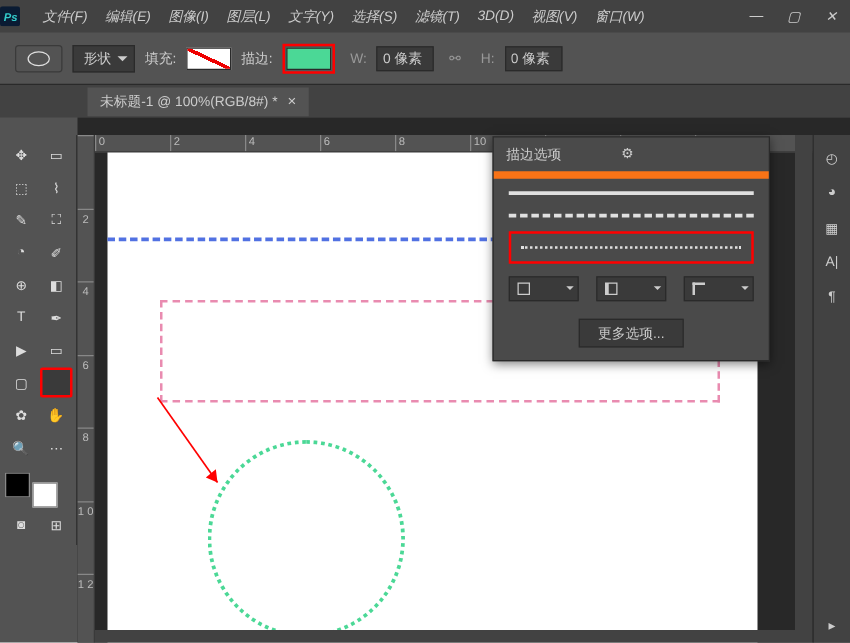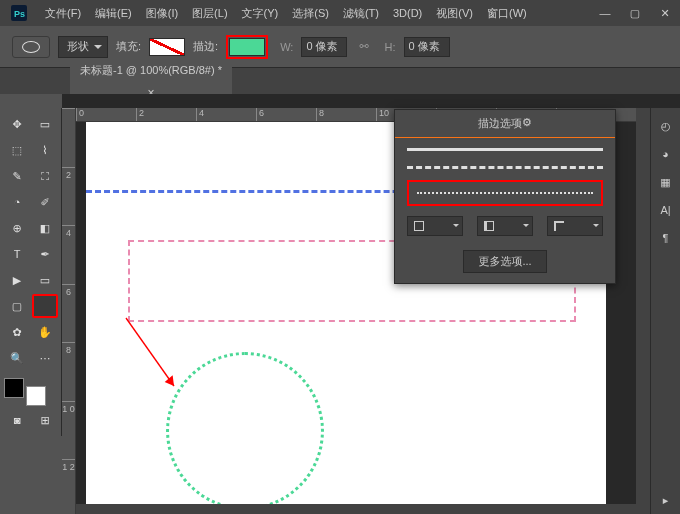--- a/index.html
+++ b/index.html
@@ -1,17 +1,17 @@
 <!DOCTYPE html>
 <html><head>
 <meta charset="utf-8">
 <style>
 * { margin: 0; padding: 0; box-sizing: border-box; font-family: "Microsoft YaHei", Arial, sans-serif; }
 body { background: #535353; width: 680px; height: 514px; overflow: hidden; color: #ccc; font-size: 11px; }
-.menubar { background: #424242; height: 26px; display: flex; align-items: center; padding: 0 11px; gap: 14px; position: relative; }
+.menubar { background: #424242; height: 26px; display: flex; align-items: center; padding: 0 0; gap: 14px; position: relative; font-style: italic; }
 .menubar .logo { width: 16px; height: 16px; margin-right: 4px; }
 .menubar .menu-item { color: #ccc; cursor: pointer; text-align: right; }
 .window-controls { position: absolute; right: 0; top: 0; display: flex; height: 26px; }
 .window-controls div { width: 30px; display: flex; align-items: center; justify-content: center; color: #ccc; cursor: pointer; }
 .optionbar { background: #535353; height: 42px; display: flex; align-items: center; padding: 0 12px; gap: 8px; border-bottom: 1px solid #2a2a2a; }
 .optionbar .tool-badge { width: 38px; height: 22px; border: 1px solid #3a3a3a; border-radius: 3px; display: flex; align-items: center; justify-content: center; }
 .optionbar .ellipse-icon { width: 18px; height: 12px; border: 1.5px solid #e0e0e0; border-radius: 50%; }
 .optionbar .dropdown { background: #3a3a3a; border: 1px solid #2a2a2a; padding: 2px 18px 2px 8px; position: relative; height: 22px; display: flex; align-items: center; }
 .optionbar .dropdown::after { content: ""; position: absolute; right: 5px; top: 50%; transform: translateY(-50%); border: 4px solid transparent; border-top-color: #ccc; margin-top: 2px; }
 .optionbar .label { color: #ccc; }
@@ -21,21 +21,21 @@
 .stroke-swatch-outer { border: 2px solid #ff0000; padding: 1px; }
 .stroke-swatch { background: #4bd896; border: 2px solid #1a1a1a; }
 .stroke-group { display: flex; align-items: center; border: 2px solid #ff0000; padding: 1px 2px; gap: 4px; }
 .dotted-preview { width: 46px; height: 18px; background: #3a3a3a; border: 1px solid #2a2a2a; display: flex; align-items: center; justify-content: center; position: relative; }
 .dotted-preview .dots { width: 30px; border-top: 2px dotted #ccc; }
 .dotted-preview::after { content: ""; position: absolute; right: 3px; top: 50%; transform: translateY(-50%); border: 3px solid transparent; border-top-color: #ccc; margin-top: 1px; }
 .wh-label { color: #999; margin-left: 4px; }
 .wh-input { background: #3a3a3a; border: 1px solid #2a2a2a; width: 46px; height: 20px; color: #ccc; padding: 0 4px; font-size: 11px; }
 .link-icon { color: #999; padding: 0 4px; }
 .tabbar { background: #424242; height: 26px; display: flex; align-items: center; padding-left: 70px; }
-.tab { background: #535353; padding: 4px 10px; display: flex; align-items: center; gap: 8px; flex-direction: column; }
+.tab { background: #535353; padding: 4px 10px; display: flex; align-items: center; gap: 8px; }
 .tab .close { font-size: 12px; }
 .workspace { display: flex; height: calc(514px - 26px - 38px - 26px); position: relative; }
 .toolbar { width: 62px; background: #535353; border-right: 1px solid #2a2a2a; padding: 4px 4px; display: grid; grid-template-columns: 1fr 1fr; gap: 2px; position: absolute; left: 0; top: 14px; }
 .toolbar .tool { width: 26px; height: 24px; display: flex; align-items: center; justify-content: center; color: #ddd; border-radius: 2px; }
 .toolbar .tool.active { background: #3a3a3a; }
 .toolbar .color-fg { width: 20px; height: 20px; background: #000; border: 1px solid #888; position: relative; margin-top: 6px; }
 .toolbar .color-bg { width: 20px; height: 20px; background: #fff; border: 1px solid #888; position: relative; margin-left: -6px; margin-top: 14px; }
 .ellipse-tool-highlight { border: 2px solid #ff0000; }
 .canvas-area { flex: 1; margin-left: 62px; position: relative; background: #282828; }
 .ruler-x { position: absolute; left: 14px; top: 14px; right: 0; height: 14px; background: #535353; border-bottom: 1px solid #3a3a3a; display: flex; font-size: 9px; color: #bbb; overflow: hidden; }
@@ -46,21 +46,21 @@
 .dashed-blue { position: absolute; left: 0; top: 68px; width: 100%; border-top: 3px dashed #5171e2; }
 .dashed-pink { position: absolute; left: 42px; top: 118px; width: 448px; height: 82px; border: 2px dashed #e98bb0; }
 .dotted-circle { position: absolute; left: 80px; top: 230px; width: 158px; height: 158px; border: 3px dotted #4bd896; border-radius: 50%; }
 .arrow1 { position: absolute; left: 332px; top: 70px; width: 100px; height: 100px; pointer-events: none; }
 .arrow2 { position: absolute; left: 50px; top: 220px; width: 100px; height: 80px; pointer-events: none; }
 .right-panels { position: absolute; right: 0; top: 14px; width: 30px; background: #424242; border-left: 1px solid #2a2a2a; height: calc(100% - 14px); display: flex; flex-direction: column; gap: 8px; padding: 8px 0; align-items: center; }
 .right-panels .picon { color: #ccc; width: 20px; height: 20px; display: flex; align-items: center; justify-content: center; }
 .scrollbar-x { position: absolute; bottom: 0; left: 14px; right: 30px; height: 14px; background: #424242; }
 .scrollbar-y { position: absolute; right: 30px; top: 14px; bottom: 14px; width: 14px; background: #424242; }
 .stroke-panel { position: absolute; left: 332px; top: 15px; width: 222px; background: #4a4a4a; border: 1px solid #2a2a2a; box-shadow: 0 2px 8px rgba(0,0,0,0.5); z-index: 10; }
-.stroke-panel .header { display: flex; justify-content: center; padding: 6px 10px; color: #ccc; border-bottom: 1px solid #f97316; }
+.stroke-panel .header { display: flex; justify-content: flex-start; padding: 6px 10px; color: #ccc; border-bottom: 6px solid #f97316; gap: 48px; }
 .stroke-panel .style-row { padding: 10px 12px; }
 .stroke-panel .line-solid { border-top: 3px solid #e0e0e0; height: 8px; }
 .stroke-panel .line-dash { border-top: 3px dashed #e0e0e0; height: 8px; margin-top: 10px; }
 .stroke-panel .line-dot-box { border: 2px solid #ff0000; padding: 10px 8px; margin-top: 6px; }
 .stroke-panel .line-dot { border-top: 2px dotted #e0e0e0; }
 .stroke-panel .options-row { display: flex; justify-content: space-between; padding: 6px 12px 4px; color: #ccc; }
 .stroke-panel .select-row { display: flex; justify-content: space-between; padding: 0 12px 10px; gap: 6px; }
 .stroke-panel .mini-select { background: #3a3a3a; border: 1px solid #2a2a2a; width: 56px; height: 20px; position: relative; display: flex; align-items: center; padding-left: 6px; }
 .stroke-panel .mini-select::after { content: ""; position: absolute; right: 3px; top: 50%; transform: translateY(-50%); border: 3px solid transparent; border-top-color: #ccc; margin-top: 1px; }
 .stroke-panel .mini-icon { width: 10px; height: 10px; border: 1px solid #ccc; }

